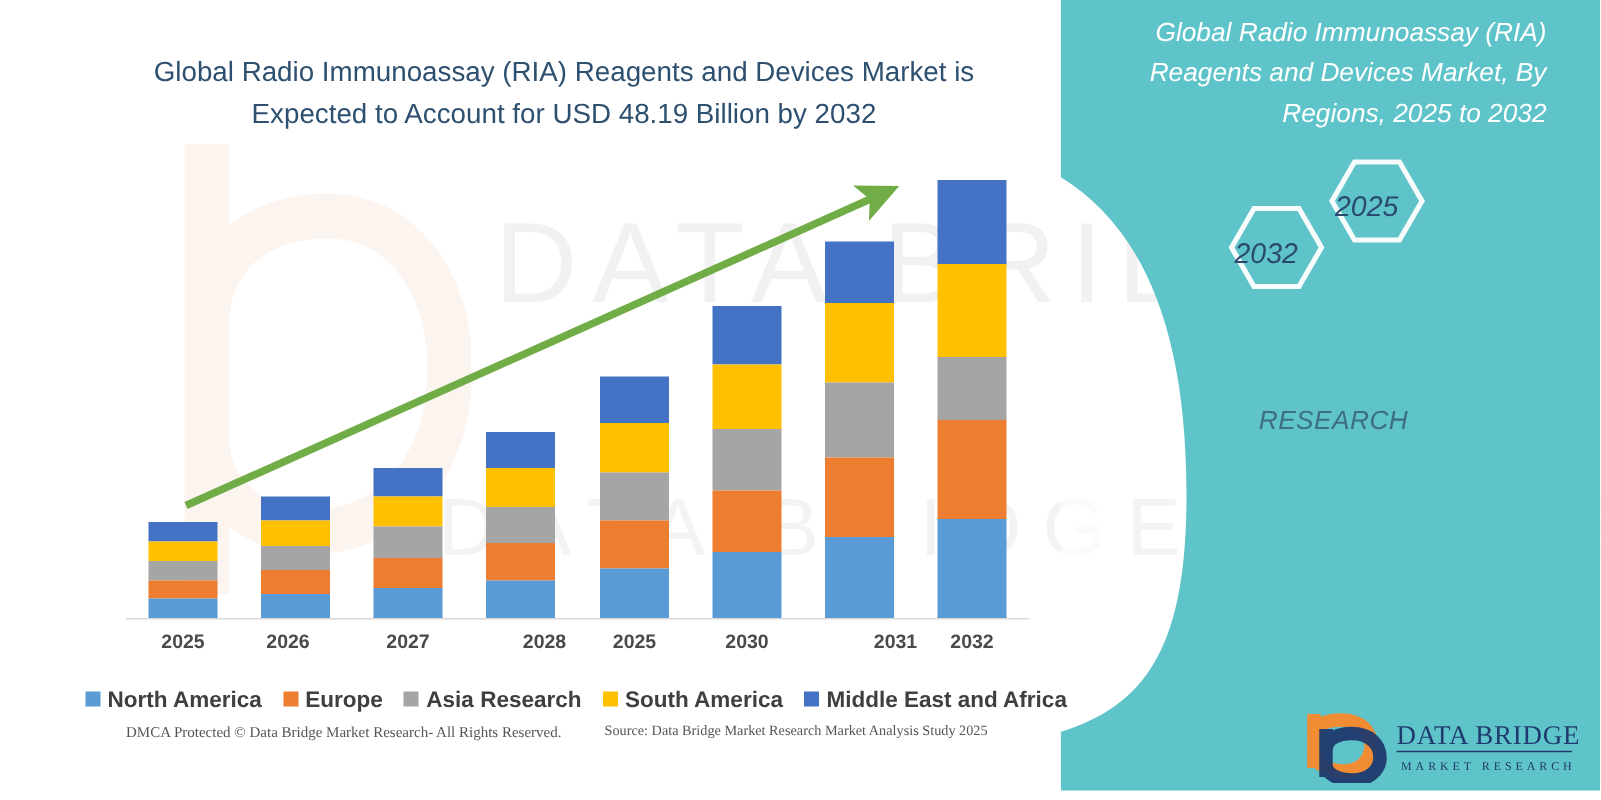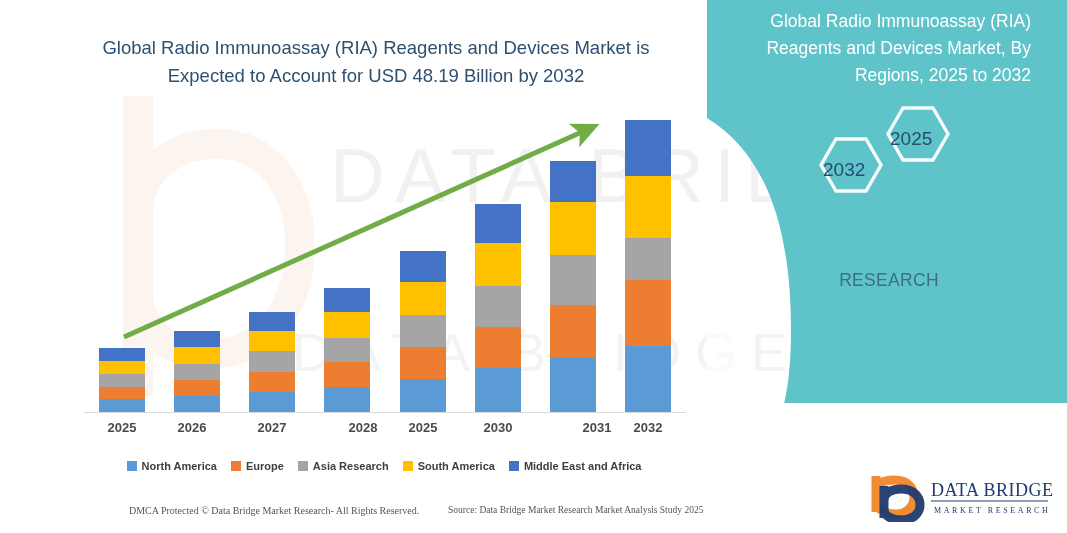--- a/index.html
+++ b/index.html
@@ -13,21 +13,21 @@
 
   
   .wm-text{position:absolute;left:330px;top:112px;width:740px;
     font-size:76px;letter-spacing:10px;color:#f1f1f1;font-weight:400;
     line-height:128px;white-space:nowrap;user-select:none;}
   .wm-text2{position:absolute;left:292px;top:322px;width:800px;
     font-size:54px;letter-spacing:14px;color:#f3f3f3;font-weight:400;
     line-height:60px;white-space:nowrap;user-select:none;}
 
   
-  .teal-panel{position:absolute;right:0;top:0;width:360px;height:403px;overflow:hidden;}
+  .teal-panel{position:absolute;right:0;top:0;width:360px;height:527px;overflow:hidden;font-style:italic;}
   .teal-panel svg{display:block;}
 
   .panel-title{position:absolute;right:36px;top:8px;width:290px;text-align:right;
     color:#ffffff;font-size:17.5px;line-height:27px;font-weight:400;}
 
   .hexes{position:absolute;left:0;top:0;width:360px;height:533px;pointer-events:none;}
   .hex-label{position:absolute;color:#2a4a72;font-size:19px;font-weight:400;}
   .hex-2025{left:183px;top:128px;}
   .hex-2032{left:116px;top:159px;}
 
@@ -46,26 +46,26 @@
   .seg{width:100%;}
 
   .arrow{position:absolute;left:84px;top:104px;width:600px;height:310px;pointer-events:none;}
 
   .xaxis{position:absolute;left:84px;top:420px;width:602px;height:24px;}
   .xtick{position:absolute;width:46px;text-align:center;font-size:13px;
     font-weight:bold;color:#4a4a4a;top:0;}
 
   .legend{position:absolute;left:84px;top:455px;width:600px;height:22px;
     display:flex;justify-content:center;align-items:center;gap:14px;}
-  .legend-item{display:flex;align-items:center;gap:5px;font-size:11px;
+  .legend-item{display:flex;align-items:center;gap:5px;font-size:15px;
     font-weight:bold;color:#3f3f3f;white-space:nowrap;}
   .swatch{width:10px;height:10px;display:inline-block;}
 
   
-  .footer{position:absolute;left:0;top:505px;width:730px;height:22px;margin-left:45px;}
+  .footer{position:absolute;left:0;top:483px;width:730px;height:22px;}
   .foot-l{position:absolute;left:84px;top:0;font-family:"Liberation Serif",serif;
     font-size:10px;color:#555;white-space:nowrap;}
   .foot-r{position:absolute;left:403px;top:0;font-family:"Liberation Serif",serif;
     font-size:9.5px;color:#555;white-space:nowrap;}
 </style>
 </head>
 <body>
 
 <div id="page">
 

